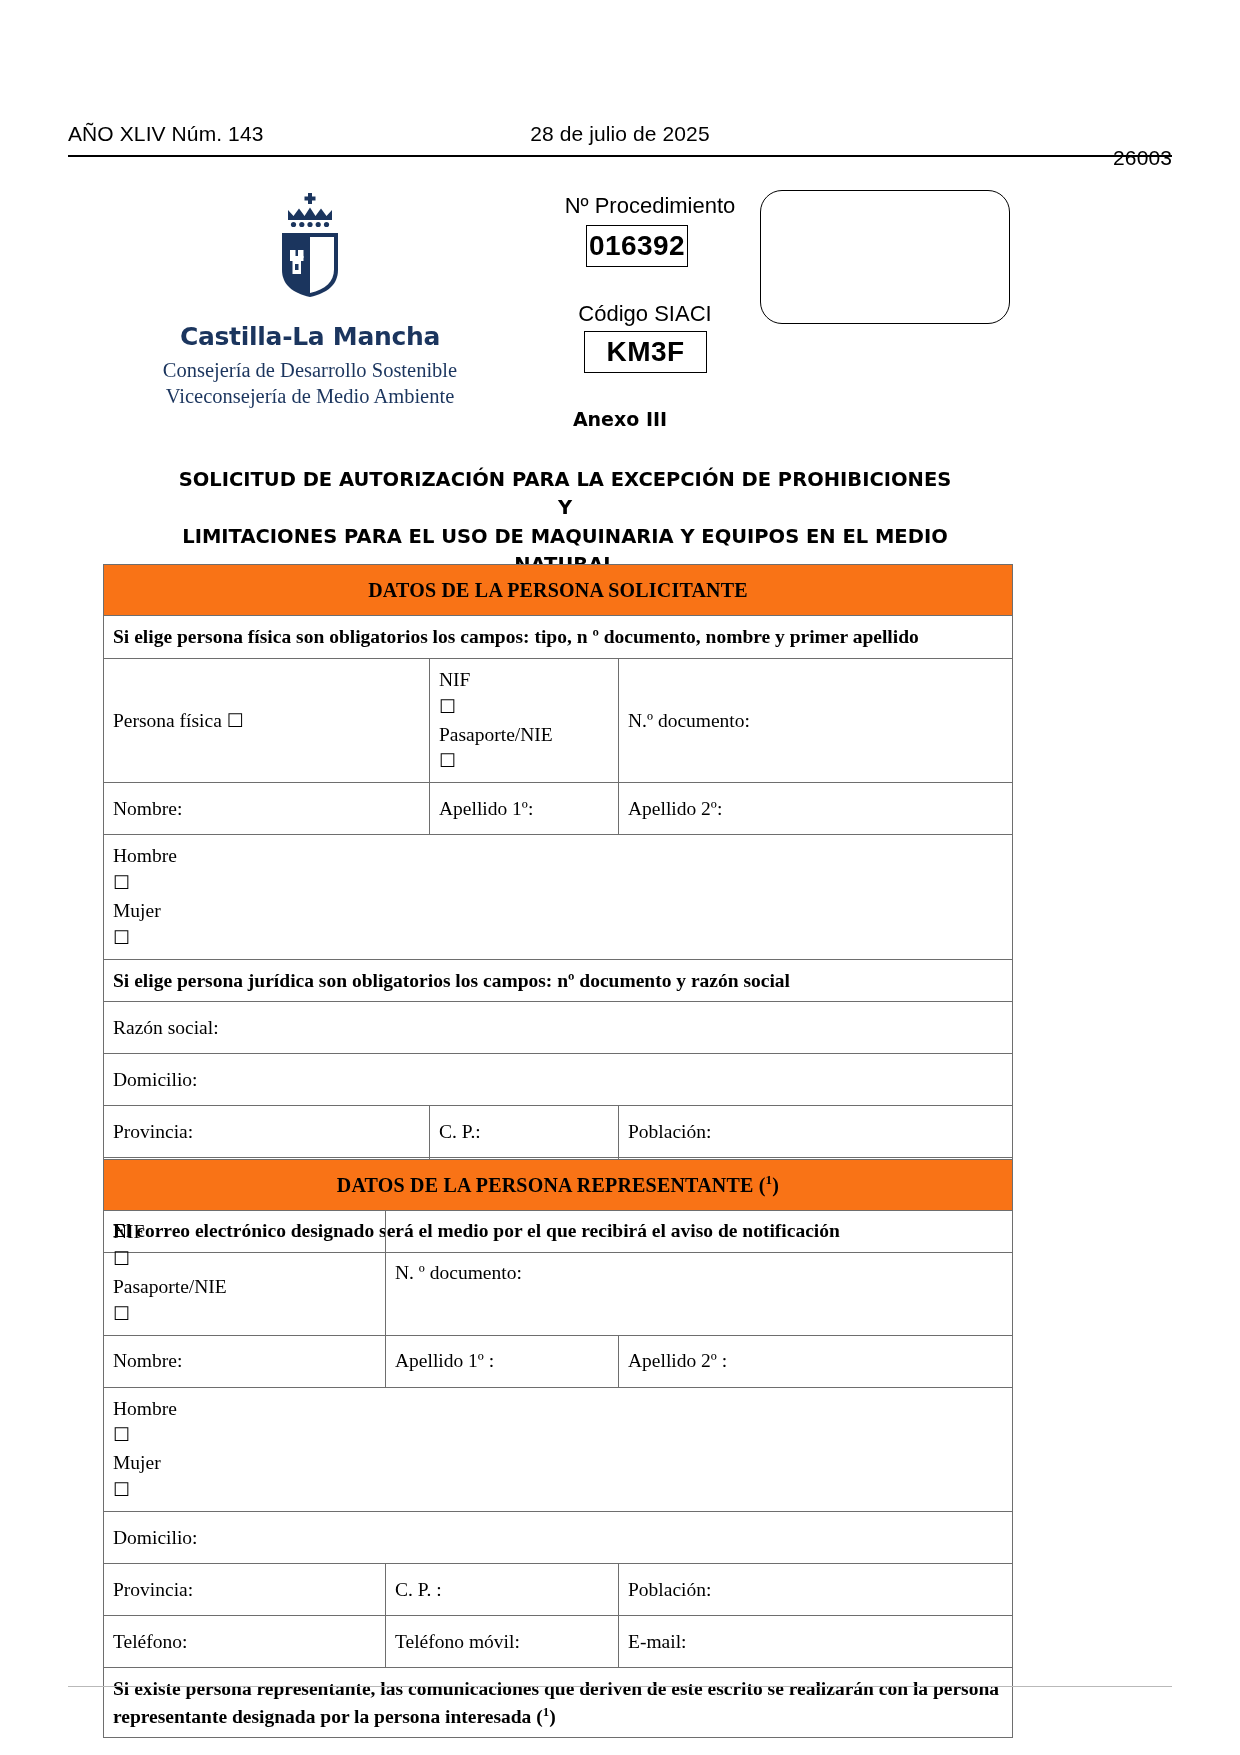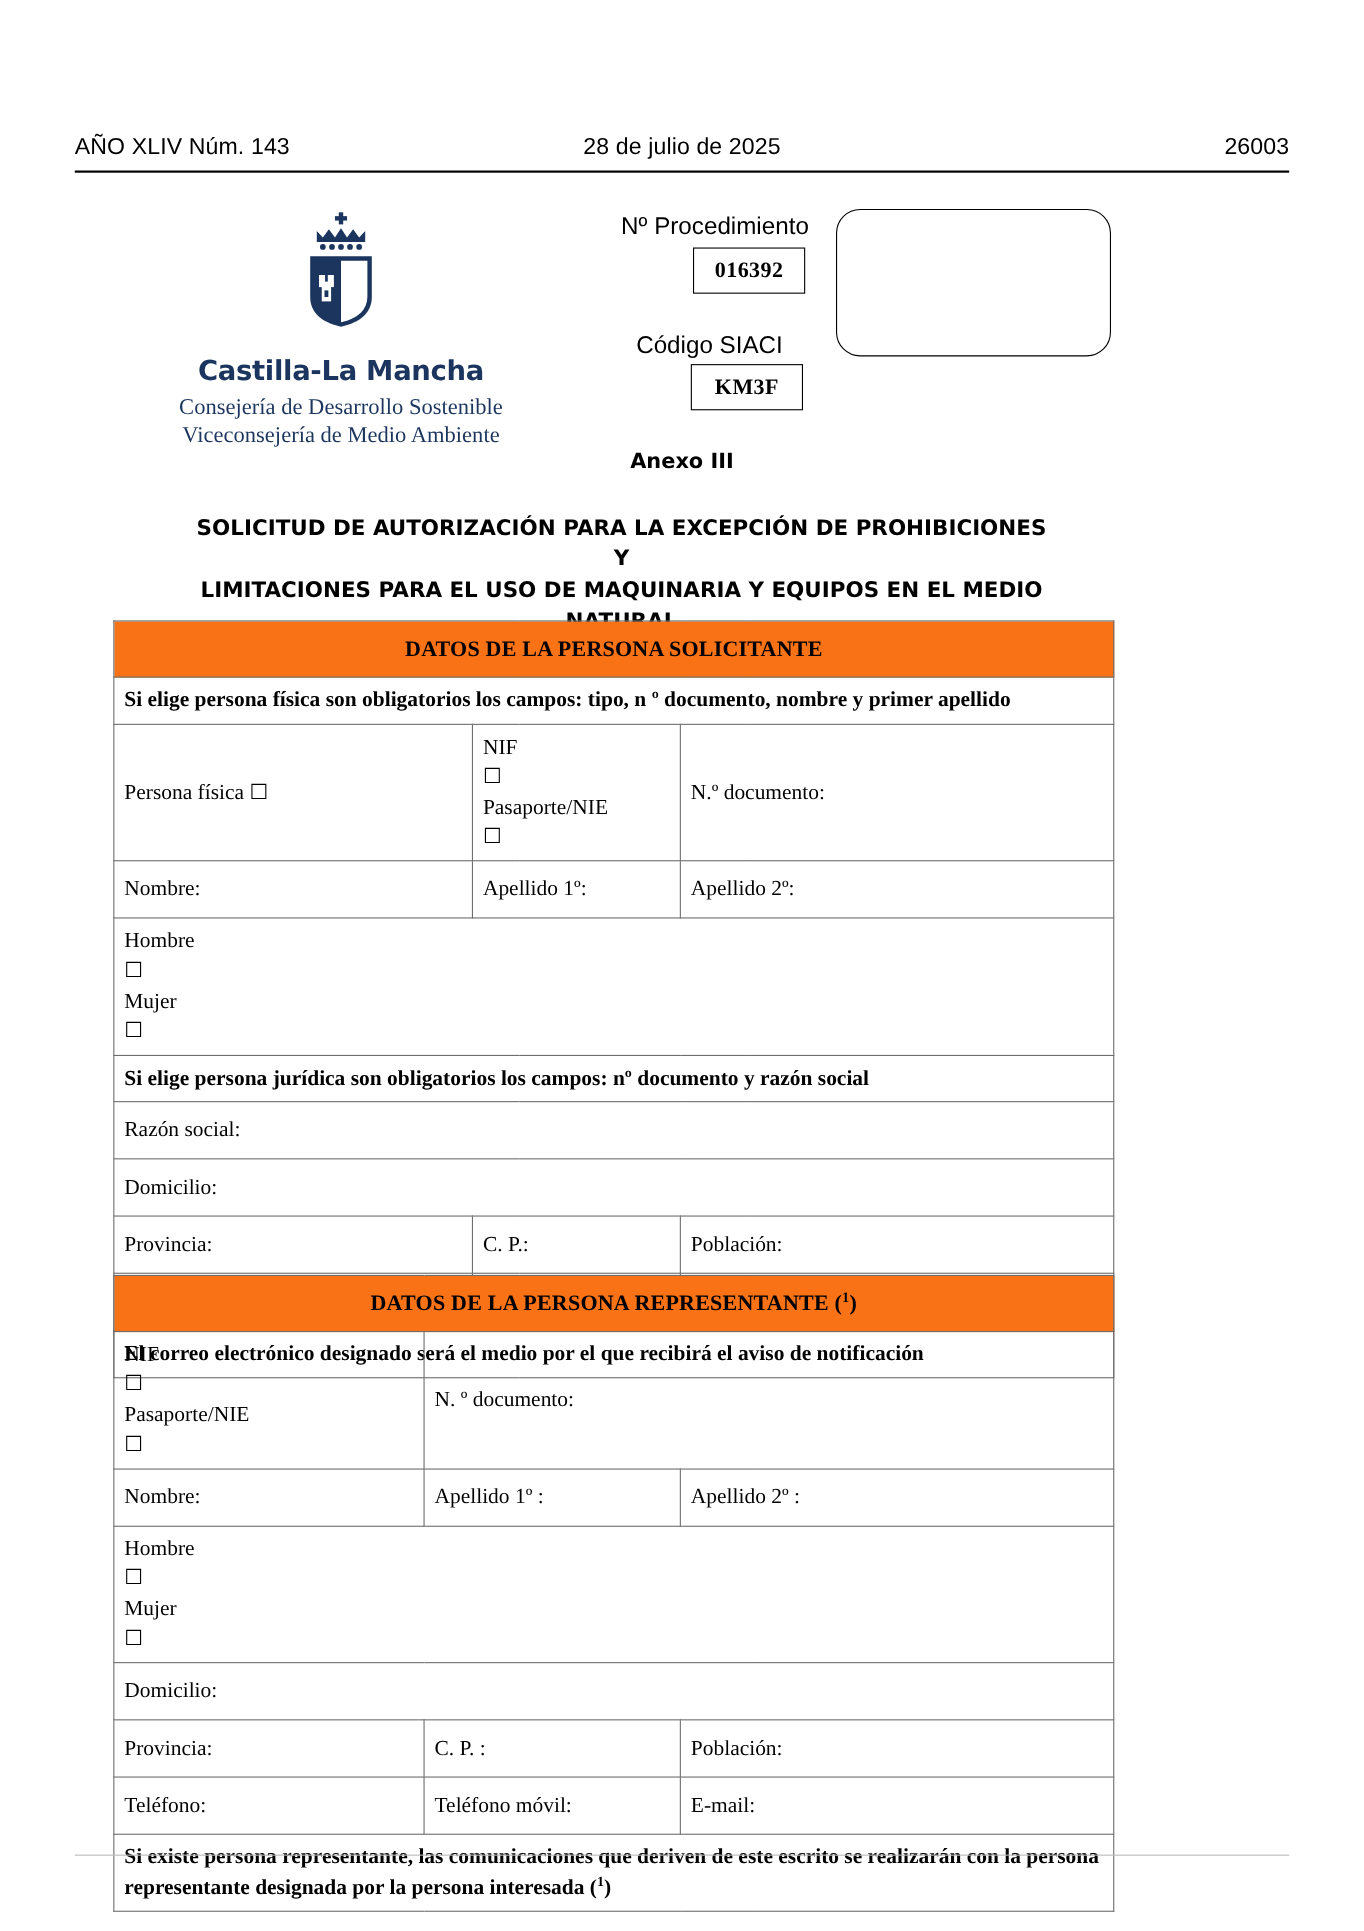--- a/index.html
+++ b/index.html
@@ -24,20 +24,21 @@
     position: absolute;
     left: 68px;
     top: 122px;
     width: 1104px;
     display: flex;
     align-items: baseline;
     justify-content: space-between;
     font-family: "Liberation Sans", "DejaVu Sans", sans-serif;
     font-size: 21px;
     letter-spacing: .1px;
+    flex-direction: column;
   }
   .runhead .rh-center { position: absolute; left: 0; right: 0; text-align: center; }
   .runhead .rh-left  { position: relative; z-index: 2; }
   .runhead .rh-right { position: relative; z-index: 2; margin-left: auto; }
   .rule-top {
     position: absolute;
     left: 68px;
     top: 155px;
     width: 1104px;
     height: 2px;
@@ -89,28 +90,27 @@
   #proc-label { left: 520px; top: 193px; width: 260px; }
   #siaci-label { left: 520px; top: 301px; width: 250px; }
 
   .code-box {
     position: absolute;
     border: 1.6px solid #000;
     box-sizing: border-box;
     display: flex;
     align-items: center;
     justify-content: center;
-    font-family: Liberation Serif, serif;
-    font-weight: bold;
-    font-size: 20px;
+    font-family: Liberation Sans, sans-serif;
+    font-weight: bold;
+    font-size: 28px;
     letter-spacing: .4px;
-    margin-left: 44px;
   }
   #proc-box  { left: 586px; top: 225px; width: 102px; height: 42px; }
-  #siaci-box { left: 584px; top: 331px; width: 102px; height: 42px; }
+  #siaci-box { left: 584px; top: 331px; width: 123px; height: 42px; }
 
   .reg-box {
     position: absolute;
     left: 760px;
     top: 190px;
     width: 250px;
     height: 134px;
     border: 1.7px solid #000;
     border-radius: 22px;
     box-sizing: border-box;

